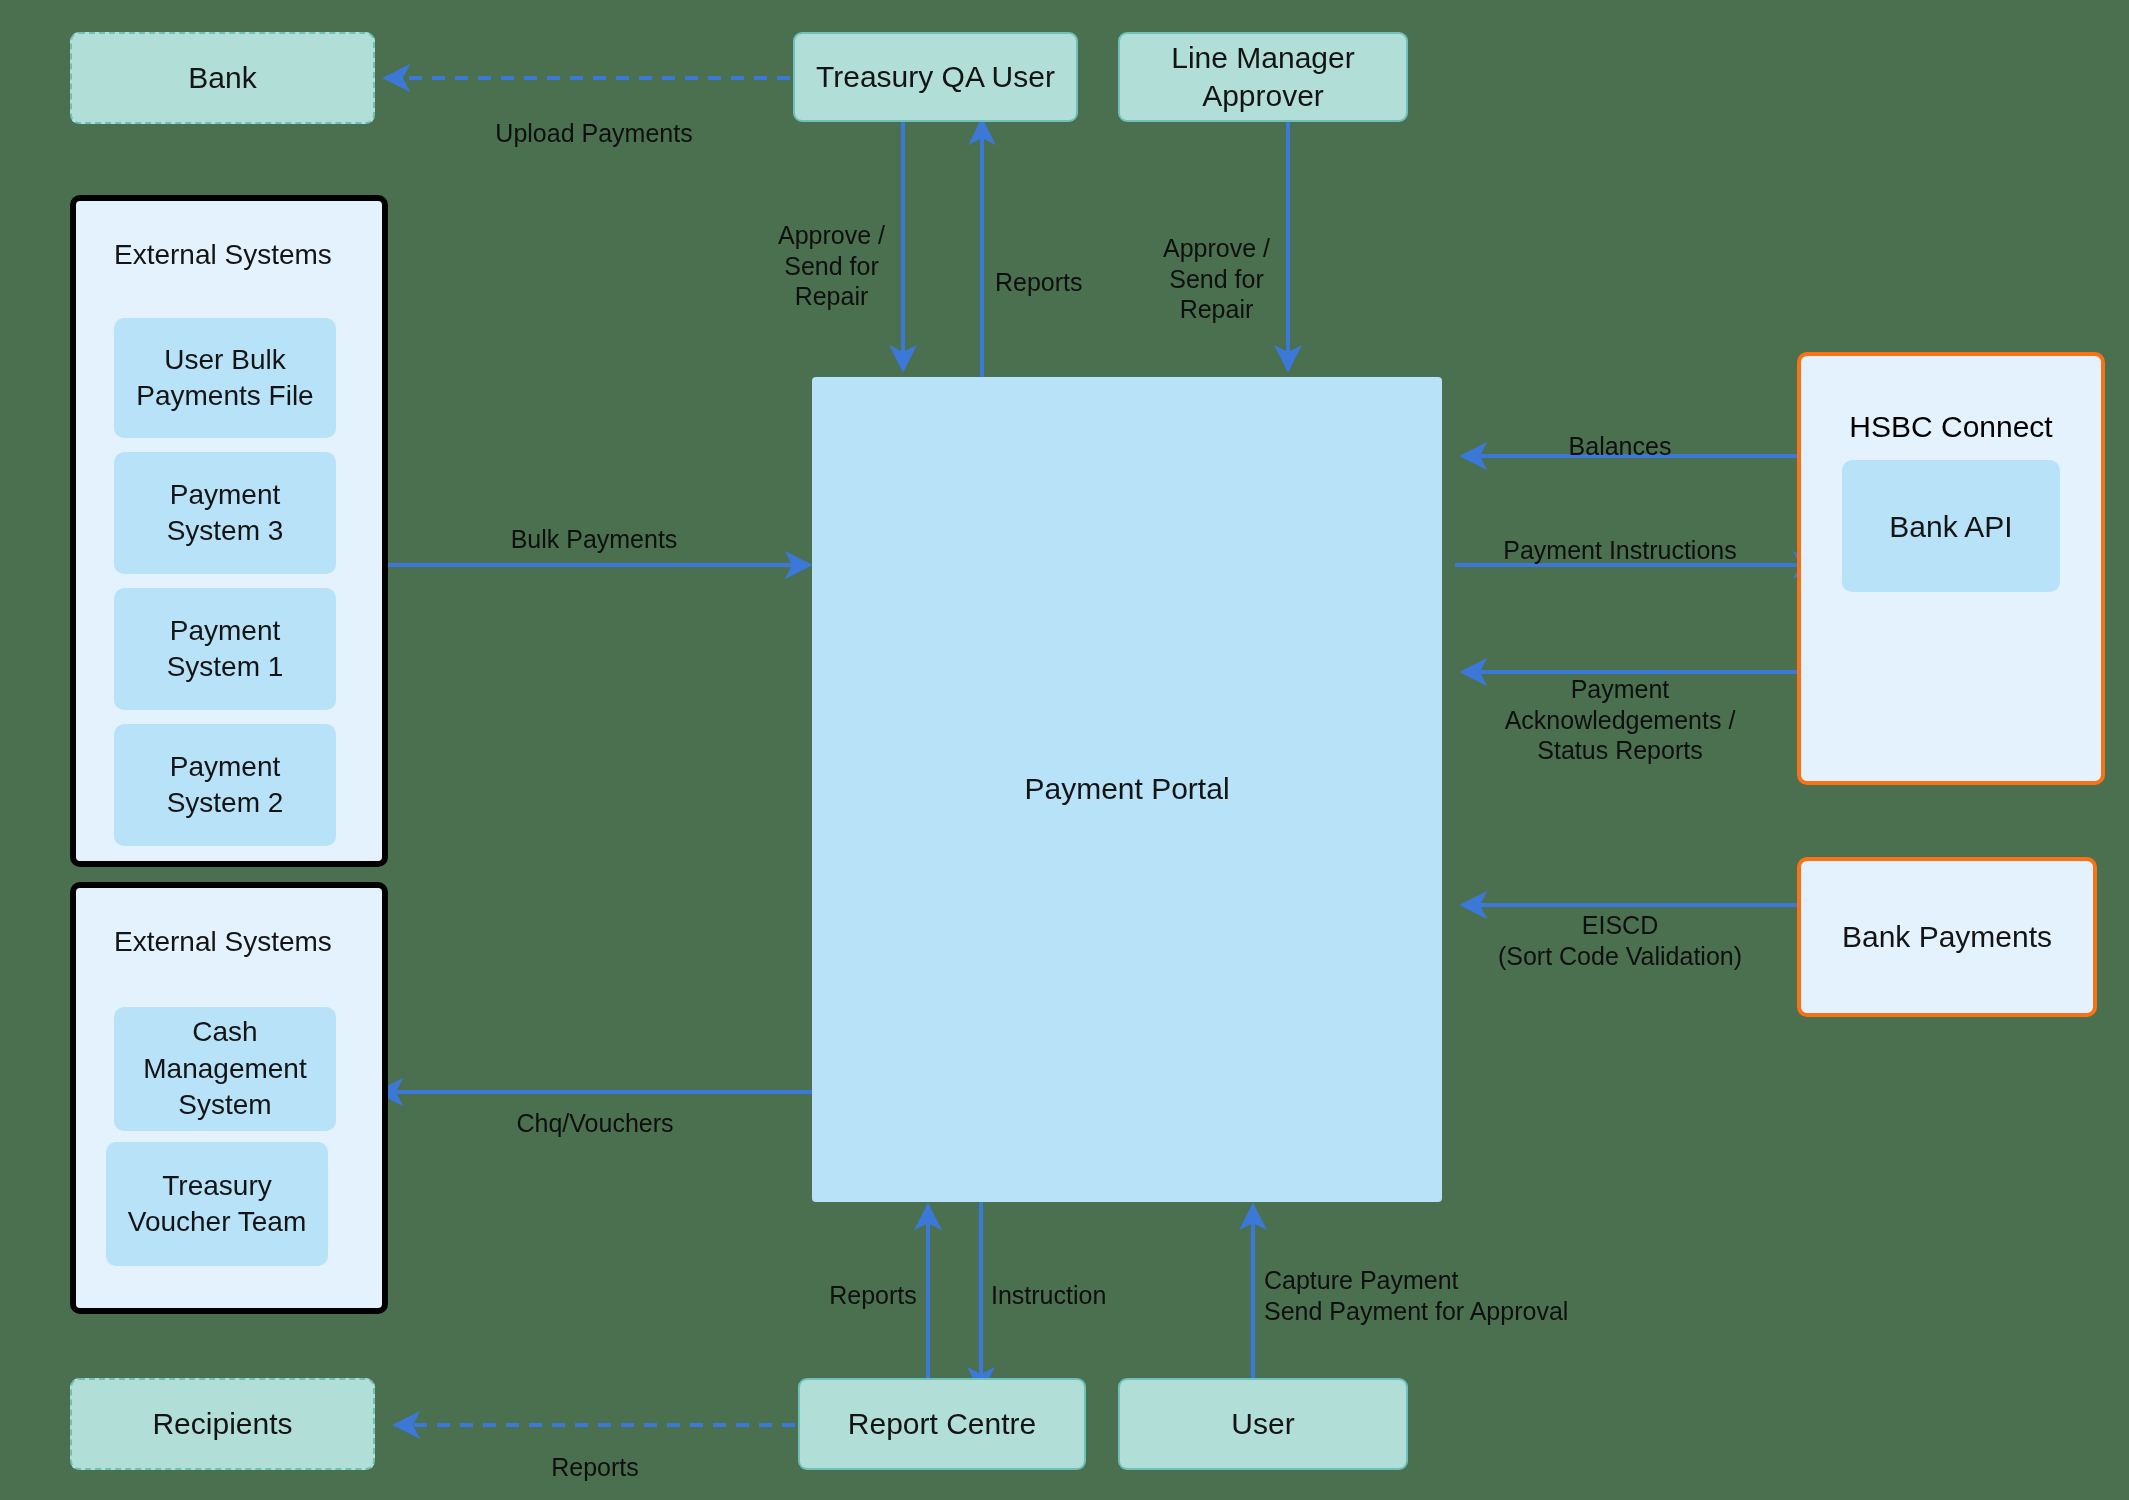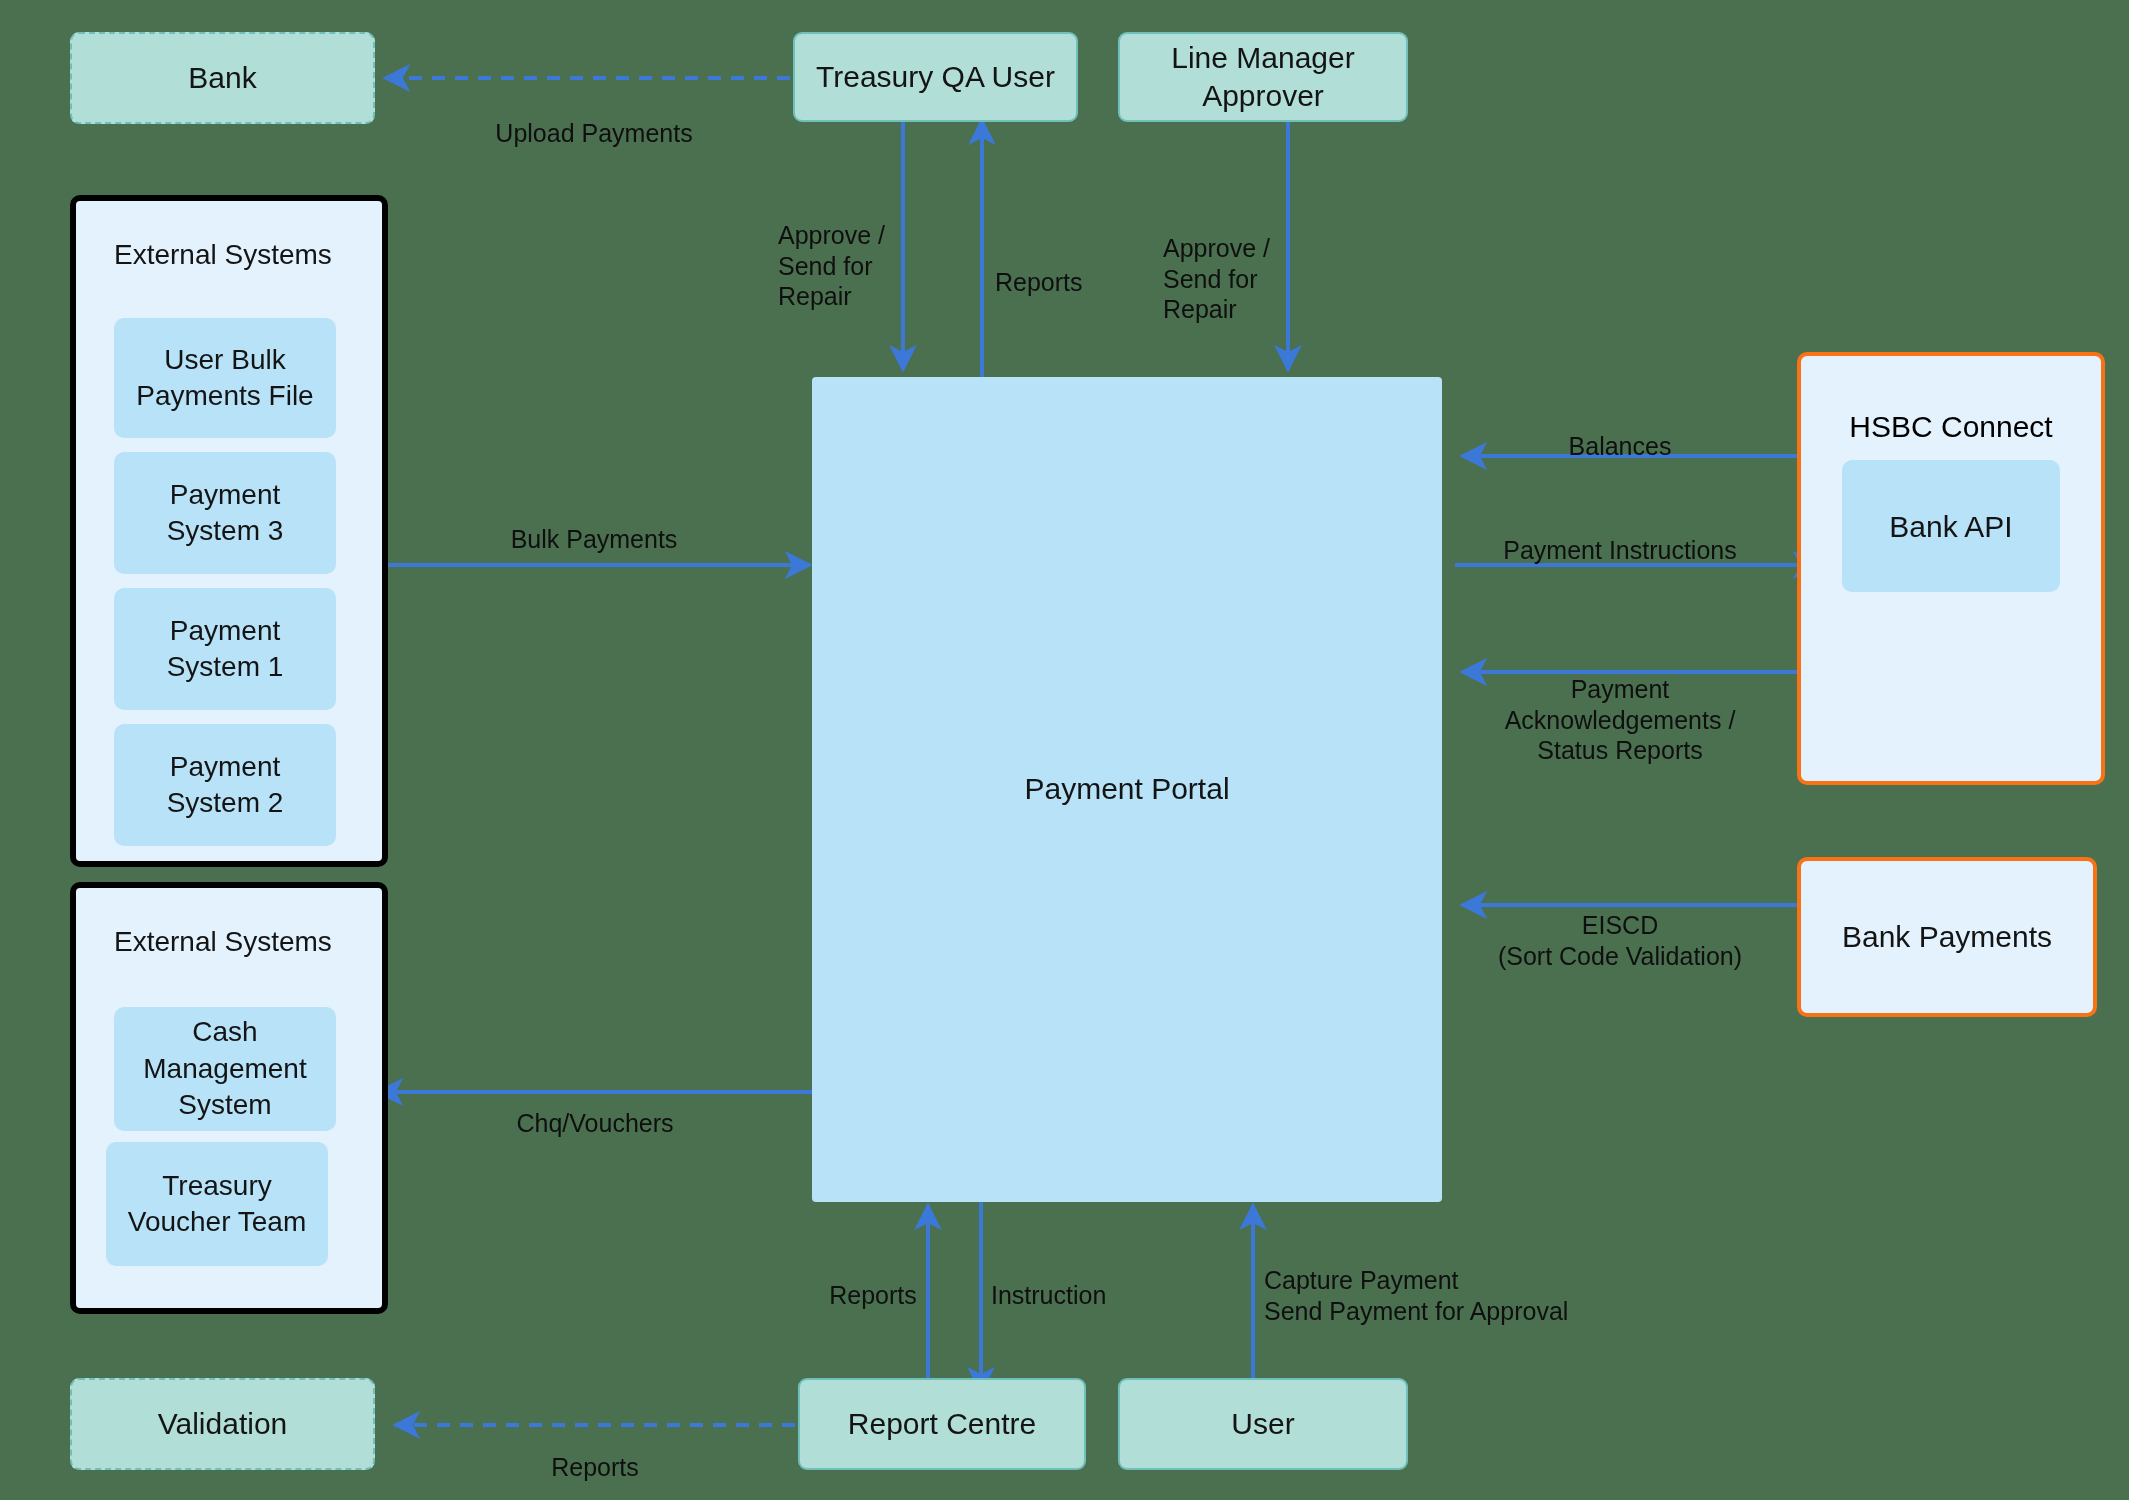--- a/index.html
+++ b/index.html
@@ -87,21 +87,21 @@
   
   .edge-label {
     position: absolute;
     font-size: 25px;
     color: #0f0f0f;
     line-height: 1.22;
     white-space: pre-line;
     pointer-events: none;
   }
   .el-center { transform: translateX(-50%); text-align: center; }
-  .el-right  { transform: translateX(-100%); text-align: left; }
+  .el-right  { transform: translateX(-100%); text-align: center; }
   .el-left   { text-align: left; }
 </style>
 </head>
 <body>
 
 <div id="stage">
 
   <svg class="edges" viewBox="0 0 2129 1500">
     <defs>
       <marker id="arrow" viewBox="0 0 10 10" refX="9" refY="5" markerWidth="7" markerHeight="7" orient="auto-start-reverse">
@@ -227,21 +227,21 @@
     <div class="sub-box" style="left:41px; top:104px; width:218px; height:132px; font-size:30px;">
       <span>Bank API</span>
     </div>
   </div>
 
   <div class="node system-box" style="left:1797px; top:857px; width:300px; height:160px;">
     <span>Bank Payments</span>
   </div>
 
   <div class="node actor" style="left:70px; top:1378px; width:305px; height:92px;">
-    <span>Validation</span>
+    <span>Recipients</span>
   </div>
 
   <div class="node actor solid" style="left:798px; top:1378px; width:288px; height:92px;">
     <span>Report Centre</span>
   </div>
 
   <div class="node actor solid" style="left:1118px; top:1378px; width:290px; height:92px;">
     <span>User</span>
   </div>
 

